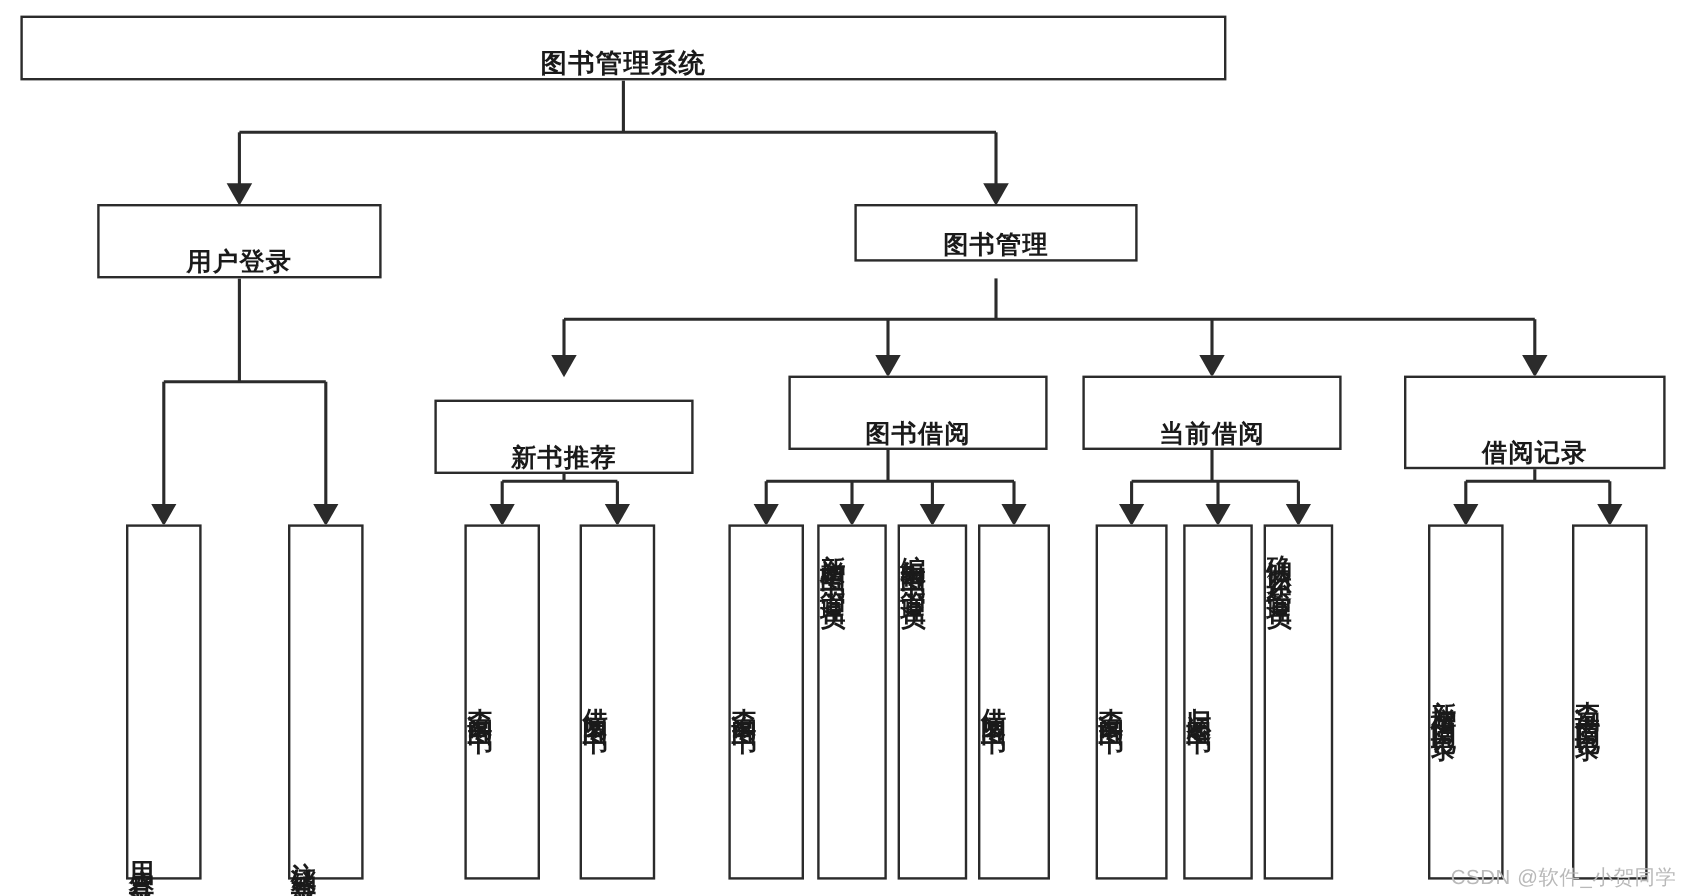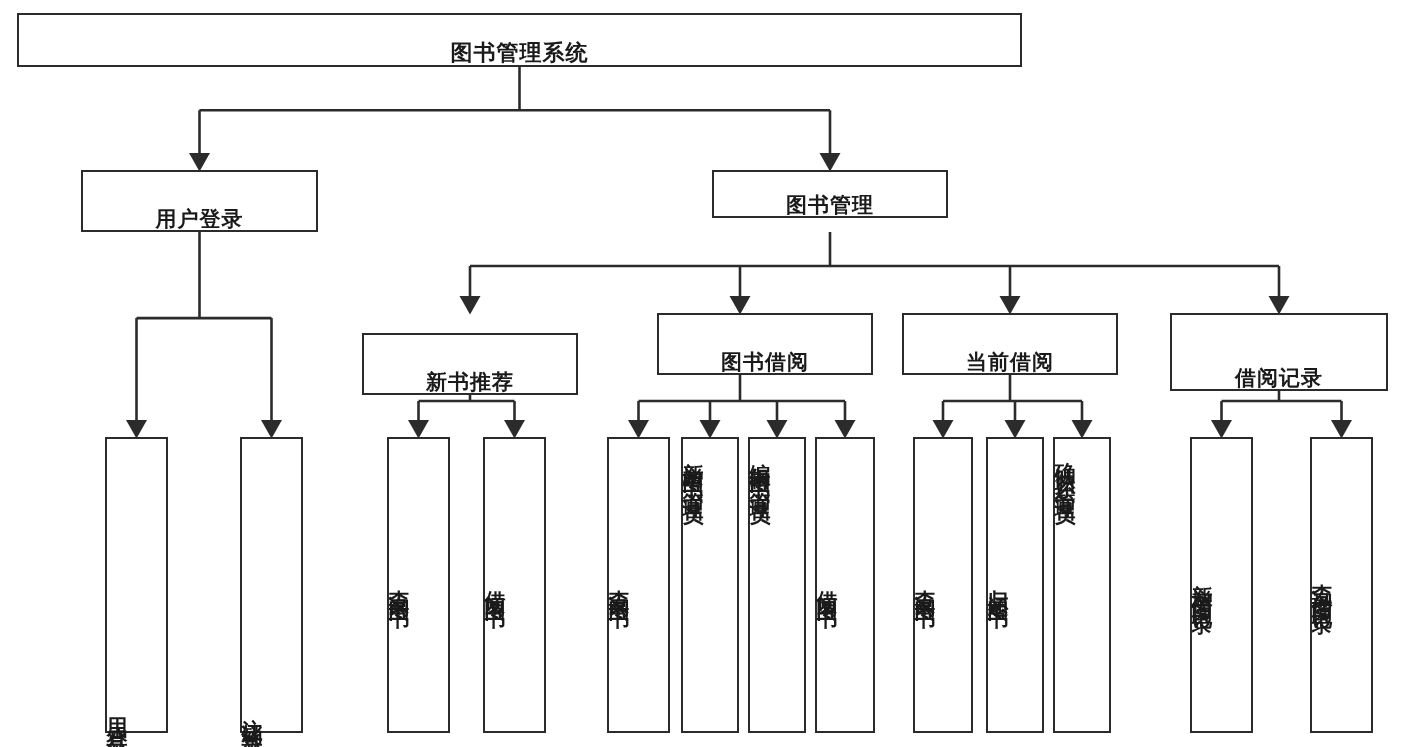--- a/index.html
+++ b/index.html
@@ -178,13 +178,14 @@
         <span class="vtext">确认归还（管理员）</span>
       </div>
       <div class="node vert align-middle" style="left: 1190px; top: 437px; width: 63px; height: 296px;">
         <span class="vtext">新增借阅记录</span>
       </div>
       <div class="node vert align-middle" style="left: 1310px; top: 437px; width: 63px; height: 296px;">
         <span class="vtext">查询借阅记录</span>
       </div>
     </div>
 
+  <div class="watermark">CSDN @软件_小贺同学</div>
 </div>
 
 </body></html>

